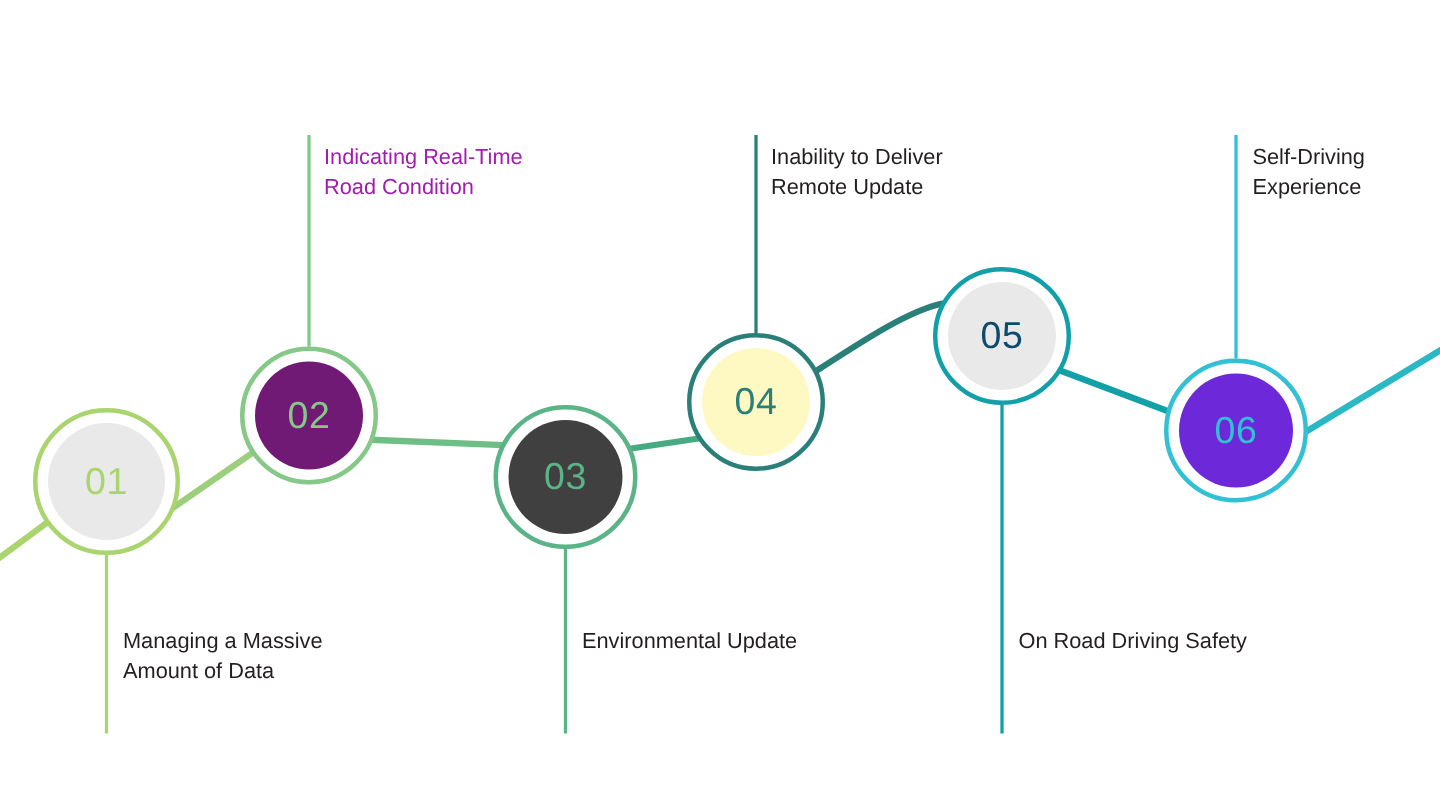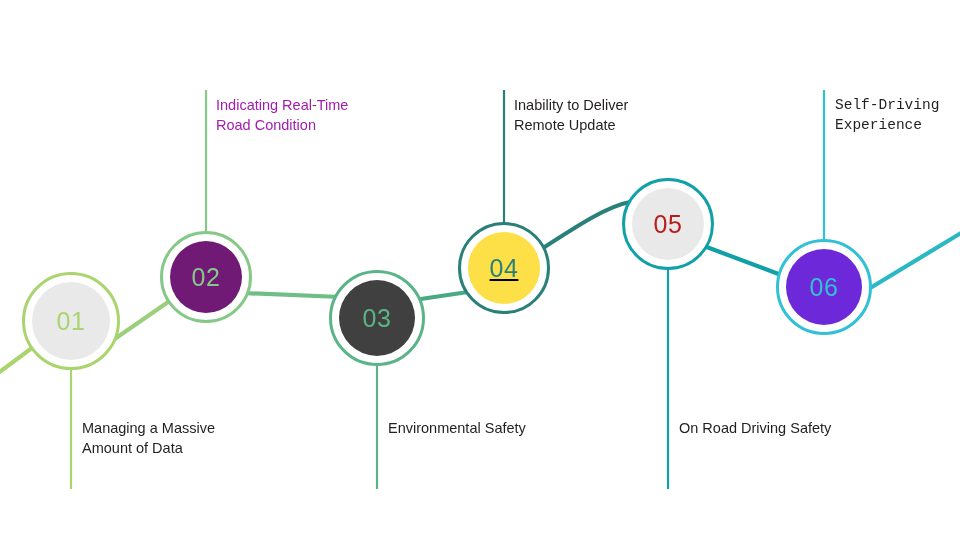--- a/index.html
+++ b/index.html
@@ -88,41 +88,41 @@
         <div class="node-disc" style="width: 72.6px; height: 72.6px; background: #701a75;">
           <span class="node-num" style="color: rgb(134, 200, 135);">02</span>
         </div>
       </div>
       <div class="node" style="left: 329px; top: 270px; width: 96px; height: 96px; border: 3.2px solid rgb(91, 180, 135);">
         <div class="node-disc" style="width: 76.6px; height: 76.6px; background: #404040;">
           <span class="node-num" style="color: rgb(91, 180, 135);">03</span>
         </div>
       </div>
       <div class="node" style="left: 458px; top: 222px; width: 92px; height: 92px; border: 3.4px solid rgb(42, 128, 121);">
-        <div class="node-disc" style="width: 72.2px; height: 72.2px; background: #fde047; text-decoration: underline;">
+        <div class="node-disc" style="width: 72.2px; height: 72.2px; background: #fef9c3;">
           <span class="node-num" style="color: rgb(42, 128, 121);">04</span>
         </div>
       </div>
       <div class="node" style="left: 622px; top: 178px; width: 92px; height: 92px; border: 3.4px solid rgb(17, 160, 168);">
         <div class="node-disc" style="width: 72.2px; height: 72.2px; background: rgb(233, 233, 233);">
-          <span class="node-num" style="color: #b91c1c;">05</span>
+          <span class="node-num" style="color: #0c4a6e;">05</span>
         </div>
       </div>
       <div class="node" style="left: 776px; top: 239px; width: 96px; height: 96px; border: 3.4px solid rgb(49, 192, 212);">
         <div class="node-disc" style="width: 76.2px; height: 76.2px; background: #6d28d9;">
           <span class="node-num" style="color: rgb(49, 192, 212);">06</span>
         </div>
       </div>
     </div>
   <div id="caption-layer">
       <div class="caption" style="left: 82px; top: 419px; color: rgb(35, 31, 32);">Managing a Massive
 Amount of Data</div>
       <div class="caption" style="left: 216px; top: 96px; color: #a21caf;">Indicating Real-Time
 Road Condition</div>
-      <div class="caption" style="left: 388px; top: 419px; color: rgb(35, 31, 32);">Environmental Safety</div>
+      <div class="caption" style="left: 388px; top: 419px; color: rgb(35, 31, 32);">Environmental Update</div>
       <div class="caption" style="left: 514px; top: 96px; color: rgb(35, 31, 32);">Inability to Deliver
 Remote Update</div>
       <div class="caption" style="left: 679px; top: 419px; color: rgb(35, 31, 32);">On Road Driving Safety</div>
-      <div class="caption" style="left: 835px; top: 96px; color: rgb(35, 31, 32); font-family: Liberation Mono, monospace;">Self-Driving
+      <div class="caption" style="left: 835px; top: 96px; color: rgb(35, 31, 32);">Self-Driving
 Experience</div>
     </div>
 
 </div>
 
 </body></html>

